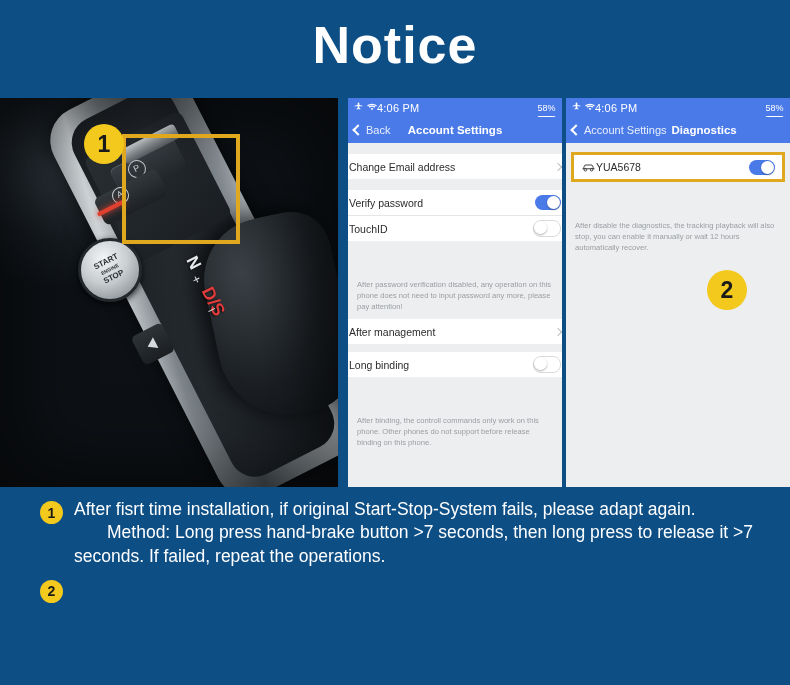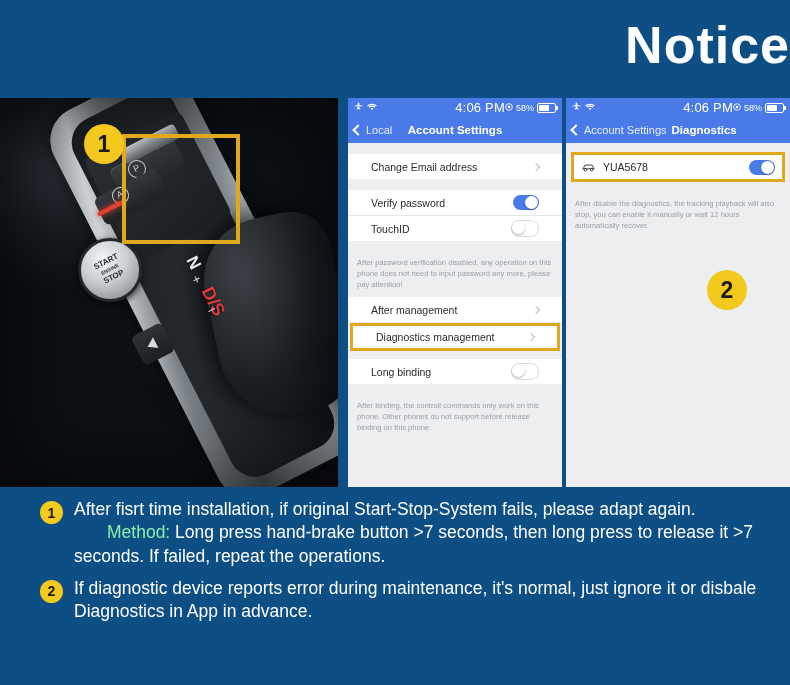--- a/index.html
+++ b/index.html
@@ -6,21 +6,21 @@
   body{
     width:790px;height:685px;
     background:#0d4e85;
     font-family:"Liberation Sans", sans-serif;
     overflow:hidden;
     position:relative;
   }
   
   .title-bar{
     height:90px;
-    display:flex;align-items:center;justify-content:flex-end;
+    display:flex;align-items:center;justify-content:center;
     background:#0d4e85;
   }
   .title-bar h1{
     margin:0;
     color:#ffffff;
     font-size:52px;
     font-weight:700;
     letter-spacing:1px;
     font-family:"Liberation Sans", sans-serif;
   }
@@ -179,22 +179,22 @@
   .phone-1{left:348px;width:214px;}
   .phone-2{left:566px;width:224px;}
 
   .statusbar{
     height:19px;background:#4a7ae8;color:#ffffff;
     display:flex;align-items:center;
     font-size:9px;padding:0 6px;
     font-family:"Liberation Sans", sans-serif;
   }
   .sb-left{display:flex;align-items:center;gap:4px;}
-  .sb-center{flex:1;text-align:right;font-size:13px;letter-spacing:.2px;}
-  .sb-right{display:flex;align-items:center;gap:3px;}
+  .sb-center{flex:1;text-align:left;font-size:11px;letter-spacing:.2px;}
+  .sb-right{display:flex;align-items:center;gap:3px;flex-direction:column;}
   .batt{
     width:17px;height:8px;border:1px solid #fff;border-radius:2px;position:relative;
     display:inline-block;
   }
   .batt:after{content:"";position:absolute;right:-3px;top:2px;width:2px;height:4px;background:#fff;border-radius:0 1px 1px 0;}
   .batt i{position:absolute;left:1px;top:1px;bottom:1px;width:58%;background:#fff;border-radius:1px;display:block;}
 
   .navbar{
     height:26px;background:#4a7ae8;color:#fff;
     display:flex;align-items:center;position:relative;padding:0 6px;
@@ -211,61 +211,62 @@
   .nav-title-center{
     position:absolute;left:0;right:0;text-align:center;
     font-size:11.5px;font-weight:700;pointer-events:none;
   }
   .nav-title-inline{font-size:11.5px;font-weight:700;margin-left:5px;}
 
   .grp-gap{height:11px;background:#eceef0;}
   .grp-gap.sm{height:8px;}
   .cell{
     background:#ffffff;height:25px;
-    display:flex;align-items:center;padding:0 23px;
+    display:flex;align-items:center;padding:0 1px;
     border-bottom:1px solid #e3e5e7;
     font-size:10.5px;color:#2b2b2b;
     font-family:"Liberation Sans", sans-serif;
   }
   .cell:last-child{border-bottom:none;}
   .cell .lbl{flex:1;}
   .chev-right{
     width:5px;height:5px;border-top:1.4px solid #b9bcc0;border-right:1.4px solid #b9bcc0;
     transform:rotate(45deg);display:inline-block;
   }
   .toggle{
     width:26px;height:15px;border-radius:8px;position:relative;flex:0 0 auto;
   }
   .toggle.off{background:#ffffff;border:1px solid #d8dadd;}
   .toggle.off .knob{position:absolute;left:0;top:0;width:13px;height:13px;border-radius:50%;background:#fff;box-shadow:0 1px 2px rgba(0,0,0,.3);}
   .toggle.on{background:#4a7ae8;}
   .toggle.on .knob{position:absolute;right:1px;top:1px;width:13px;height:13px;border-radius:50%;background:#fff;box-shadow:0 1px 2px rgba(0,0,0,.3);}
   .note{
     background:#eceef0;color:#9b9ea2;
     font-size:7.6px;line-height:1.45;
-    padding:16px 9px 7px 9px;
-    font-family:"Liberation Sans", sans-serif;
+    padding:22px 9px 7px 9px;
+    font-family:"Liberation Sans", sans-serif;
+    margin-top:16px;
   }
   .logout-cell{
     background:#fff;height:22px;display:flex;align-items:center;justify-content:center;
     color:#e8493a;font-size:10px;
     font-family:"Liberation Sans", sans-serif;
   }
 
   .hl-cell{
     border:3px solid #e0a81e;
     margin:0 2px;
   }
   .hl-cell .cell{border-bottom:none;height:22px;}
 
   .diag-row-wrap{
     border:3px solid #e0a81e;margin:9px 5px 0 5px;background:#fff;
   }
   .diag-row{
-    height:24px;display:flex;align-items:center;padding:0 7px;gap:7px;
+    height:24px;display:flex;align-items:center;padding:0 7px;
     font-size:10.5px;color:#2b2b2b;
     font-family:"Liberation Sans", sans-serif;
   }
   .car-icon{width:15px;height:11px;flex:0 0 auto;}
   .badge-phone{
     position:absolute;left:141px;top:172px;width:40px;height:40px;font-size:23px;
   }
 
   
   .notes{
@@ -273,21 +274,21 @@
     background:#0d4e85;padding:10px 0 0 0;
   }
   .note-row{display:flex;align-items:flex-start;padding:0 26px 0 40px;margin-bottom:9px;}
   .note-badge{
     width:23px;height:23px;font-size:14px;flex:0 0 auto;margin-top:3px;margin-right:11px;
   }
   .note-text{
     color:#ffffff;font-size:17.5px;line-height:1.33;
     font-family:"Liberation Sans", sans-serif;
   }
-  .note-text .method{color:#86efac;margin-left:33px;}
+  .note-text .method{color:#ffffff;margin-left:33px;}
 </style>
 </head>
 <body>
 
 <div class="title-bar">
   <h1>Notice</h1>
 </div>
 
 <div class="panels">
 
@@ -357,21 +358,21 @@
         <span>58%</span>
         <span class="batt">
             <i></i>
           </span>
       </div>
     </div>
 
     <div class="navbar">
       <div class="nav-back">
         <span class="chev-left"></span>
-        <span>Local</span>
+        <span>Back</span>
       </div>
       <div class="nav-title-center">Account Settings</div>
     </div>
 
     <div class="grp-gap"></div>
 
     <div>
       <div class="cell">
         <span class="lbl">Change Email address</span>
         <span class="chev-right"></span>
@@ -394,26 +395,20 @@
           </span>
       </div>
     </div>
 
     <div class="note">After password verification disabled, any operation on this phone does not need to input password any more, please pay attention!</div>
 
     <div>
       <div class="cell">
         <span class="lbl">After management</span>
         <span class="chev-right"></span>
-      </div>
-      <div class="hl-cell">
-        <div class="cell">
-          <span class="lbl">Diagnostics management</span>
-          <span class="chev-right"></span>
-        </div>
       </div>
     </div>
 
     <div class="grp-gap sm"></div>
 
     <div>
       <div class="cell">
         <span class="lbl">Long binding</span>
         <span class="toggle off">
             <span class="knob"></span>
@@ -490,18 +485,15 @@
 
   <div class="note-row">
     <div class="badge note-badge">1</div>
     <div class="note-text">
       <span>After fisrt time installation, if original Start-Stop-System fails, please adapt again. </span><span class="method">Method:</span><span> Long press hand-brake button &gt;7 seconds, then long press to release it &gt;7 seconds. If failed, repeat the operations.</span>
     </div>
   </div>
 
   <div class="note-row">
     <div class="badge note-badge">2</div>
-    <div class="note-text">
-      <span>If diagnostic device reports error during maintenance, it's normal, just ignore it or disbale Diagnostics in App in advance.</span>
-    </div>
   </div>
 
 </div>
 
 </body></html>

